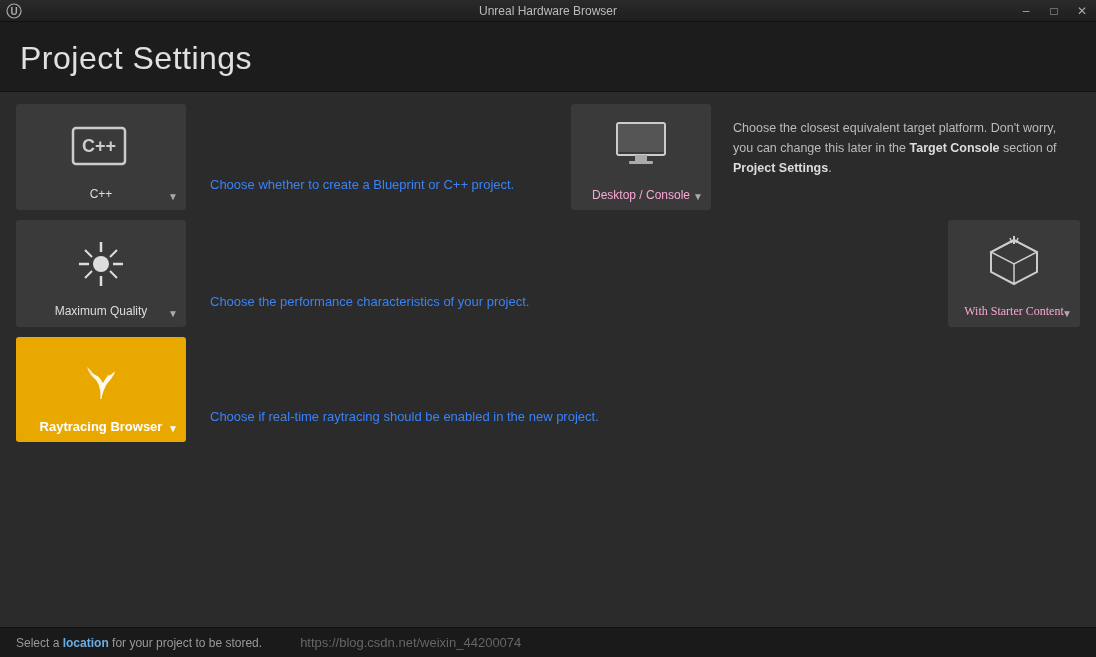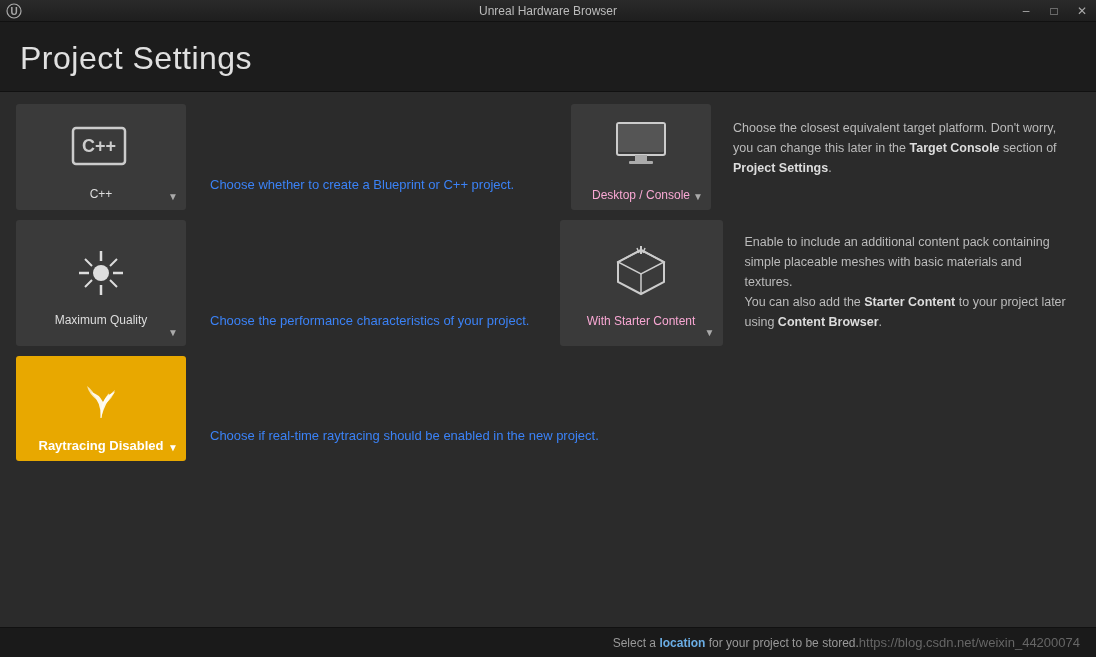--- a/index.html
+++ b/index.html
@@ -171,22 +171,23 @@
     
     .statusbar {
       position: absolute;
       bottom: 0;
       width: 100%;
       height: 30px;
       background: #1a1a1a;
       border-top: 1px solid #111;
       display: flex;
       align-items: center;
-      justify-content: flex-end;
+      justify-content: flex-start;
       padding: 0 16px;
+      gap: 38px;
     }
     .statusbar-left {
       font-size: 12px;
       color: #999;
     }
     .statusbar-left a {
       color: #6aade4;
       text-decoration: none;
       font-weight: bold;
     }
@@ -286,56 +287,53 @@
           </svg>
         </div>
         <span class="card-label">Maximum Quality</span>
         <span class="card-dropdown">▼</span>
       </div>
 
       <div class="description-panel">
         <span>Choose the performance characteristics of your project.</span>
       </div>
 
-      <div class="card card-dark" style="width:163px;">
+      <div class="card card-dark" style="width:132px;font-family:Liberation Serif, serif;">
         <div class="card-icon">
           <svg width="62" height="52" viewBox="0 0 62 52">
 
             <polygon points="31,4 54,16 54,36 31,48 8,36 8,16" fill="none" stroke="#ccc" stroke-width="2"></polygon>
             <polygon points="31,4 54,16 31,28 8,16" fill="none" stroke="#ccc" stroke-width="1.5"></polygon>
             <line x1="31" y1="28" x2="31" y2="48" stroke="#ccc" stroke-width="1.5"></line>
 
             <line x1="31" y1="0" x2="31" y2="8" stroke="#ccc" stroke-width="2"></line>
             <line x1="27" y1="2" x2="29" y2="7" stroke="#ccc" stroke-width="1.5"></line>
             <line x1="35" y1="2" x2="33" y2="7" stroke="#ccc" stroke-width="1.5"></line>
           </svg>
         </div>
         <span class="card-label right-card-label">With Starter Content</span>
         <span class="card-dropdown">▼</span>
       </div>
 
-      <div class="right-desc" style="align-items:flex-start; padding-top:12px;">
-        <span>Enable to include an additional content pack containing simple placeable meshes with basic materials and textures.<br>You can also add the <span class="bold">Starter Content</span> to your project later using <span class="bold">Content Browser</span>.</span>
-      </div>
     </div>
 
     <div class="settings-row">
 
       <div class="card card-yellow">
         <div class="card-icon">
           <svg width="60" height="52" viewBox="0 0 60 52">
 
             <path d="M30 46 Q30 30 20 20 Q28 22 32 30 Q36 22 44 20 Q34 30 30 46Z" fill="#fff" opacity="0.9"></path>
             <path d="M30 46 Q30 32 38 22" stroke="#fff" stroke-width="1.5" fill="none" opacity="0.7"></path>
 
             <path d="M26 28 Q18 22 16 14 Q22 18 26 28Z" fill="#fff" opacity="0.7"></path>
             <path d="M34 32 Q42 26 44 18 Q38 22 34 32Z" fill="#fff" opacity="0.7"></path>
           </svg>
         </div>
-        <span class="card-label">Raytracing Disabled</span>
+        <span class="card-label">Raytracing Browser</span>
         <span class="card-dropdown" style="color:#fff;">▼</span>
       </div>
 
       <div class="description-panel">
         <span>Choose if real-time raytracing should be enabled in the new project.</span>
       </div>
 
     </div>
 
   </div>

